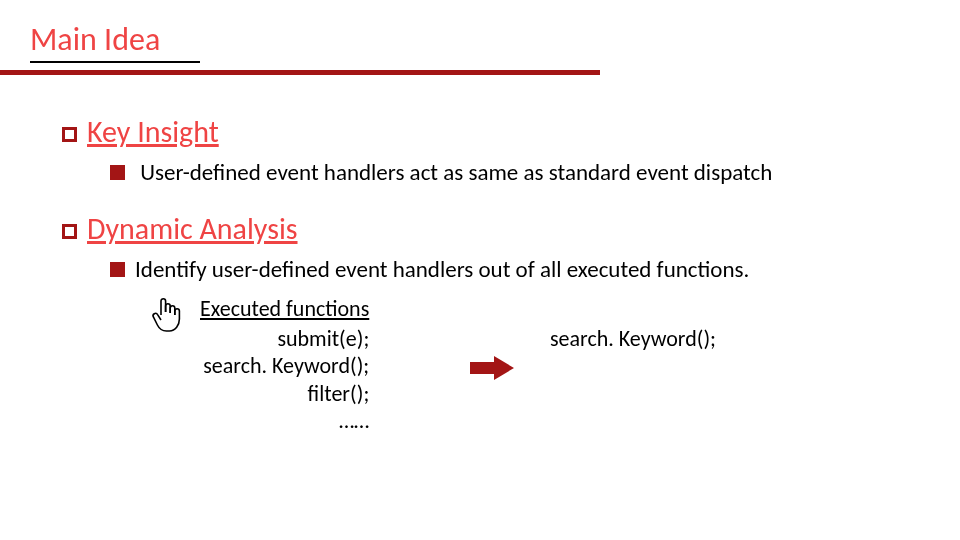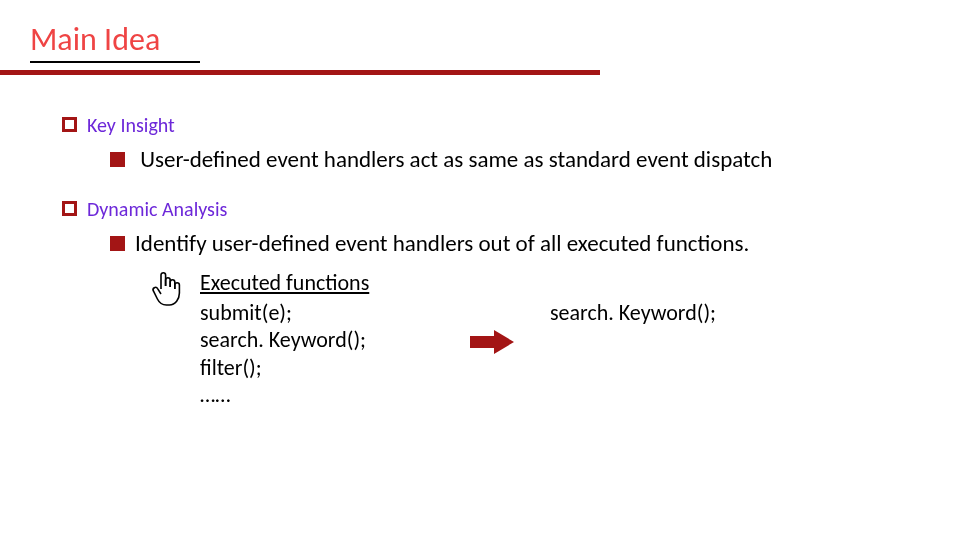--- a/index.html
+++ b/index.html
@@ -36,24 +36,25 @@
     height: 5px;
     background: #a31515;
   }
   .content {
     position: absolute;
     left: 62px;
     right: 40px;
     top: 105px;
   }
   .lvl1 {
-    font-size: 20px;
-    color: #6d28d9;
+    font-size: 30px;
+    color: #ef4444;
     margin-top: 8px;
     margin-bottom: 8px;
+    text-decoration: underline;
   }
   .lvl2 {
     font-size: 23px;
     color: #000;
     margin-left: 48px;
     margin-top: 6px;
     margin-bottom: 12px;
   }
   .bullet-open {
     display: inline-block;
@@ -84,20 +85,21 @@
     position: absolute;
     left: 0;
     top: 0;
   }
   .col-left {
     position: absolute;
     left: 50px;
     top: 0;
     font-size: 22px;
     line-height: 1.25;
+    text-align: right;
   }
   .col-left .hd, .col-right .hd {
     text-decoration: underline;
     margin-bottom: 2px;
   }
   .arrow {
     position: absolute;
     left: 320px;
     top: 60px;
   }

